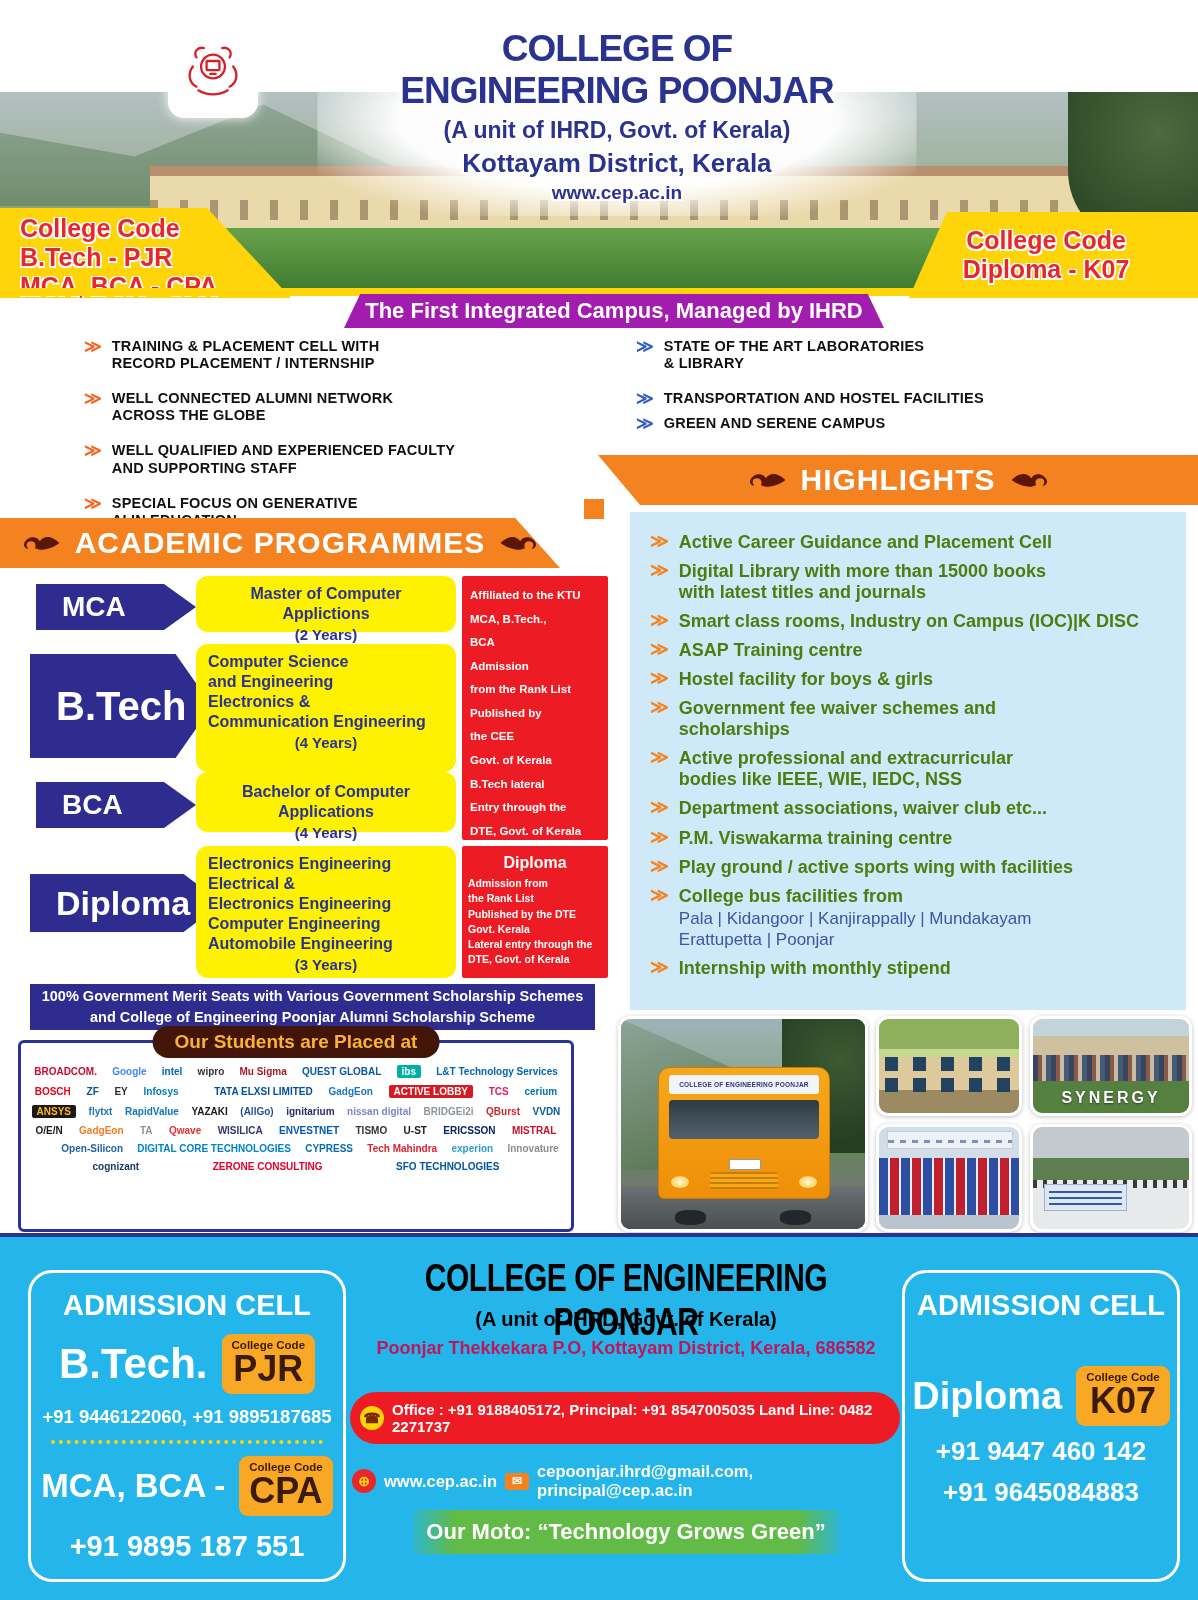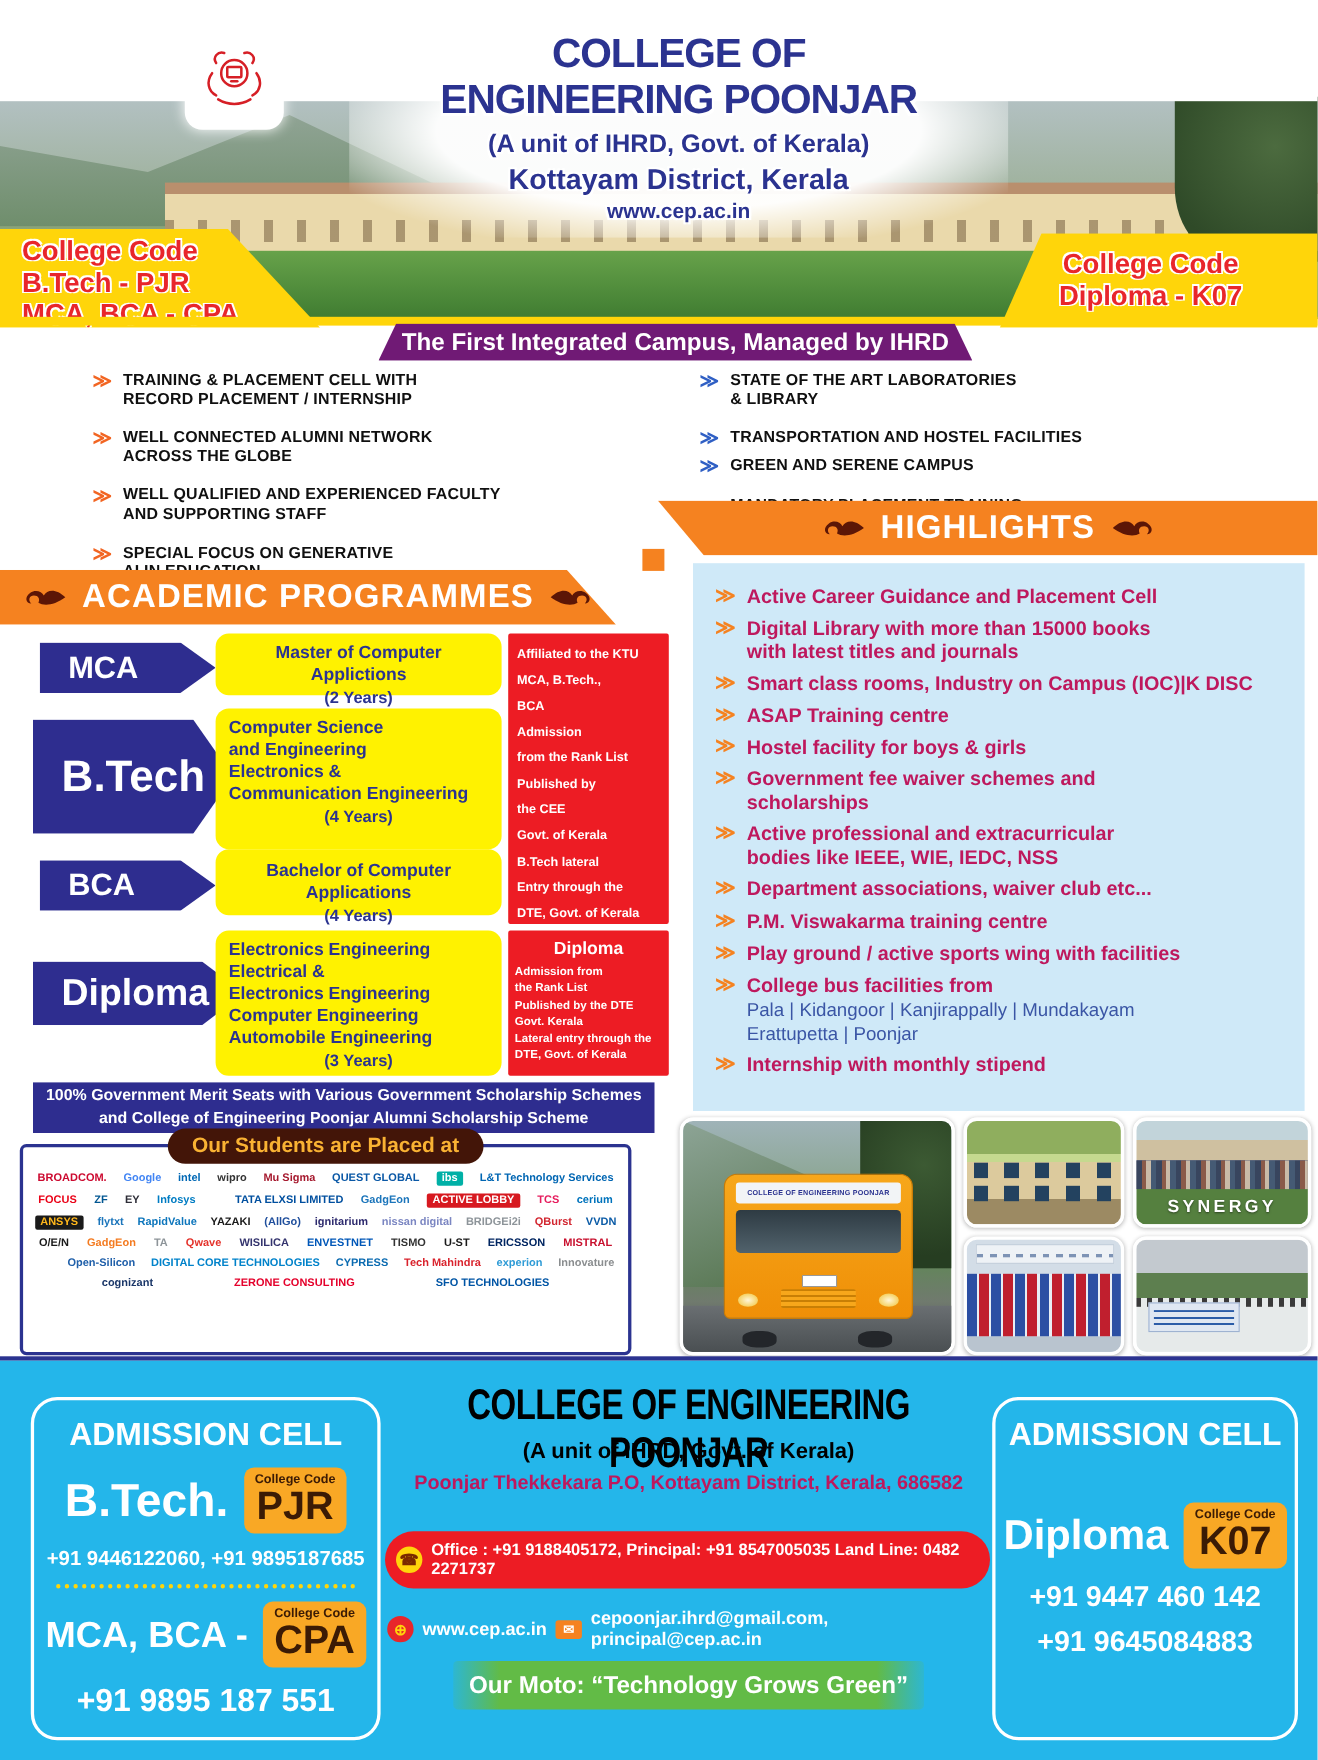--- a/index.html
+++ b/index.html
@@ -33,21 +33,21 @@
   .t-site{font-size:19px;font-weight:800;color:#2b3390;margin-top:3px;}
 
   
   .code-left{position:absolute;left:0;top:208px;width:300px;height:90px;background:#ffd50a;z-index:2;
              clip-path:polygon(0 0,69% 0,97% 100%,0 100%);padding:6px 0 0 20px;box-sizing:border-box;}
   .code-right{position:absolute;right:0;top:212px;width:292px;height:86px;background:#ffd50a;z-index:2;
               clip-path:polygon(14% 0,100% 0,100% 100%,1% 100%);padding:14px 12px 0 0;box-sizing:border-box;text-align:center;}
   .code-line{font-size:25px;line-height:1.16;font-weight:800;color:#e8262b;
              text-shadow:-1.5px -1.5px 0 #fff,1.5px -1.5px 0 #fff,-1.5px 1.5px 0 #fff,1.5px 1.5px 0 #fff;}
   .yellowstrip{position:absolute;left:0;top:288px;width:100%;height:8px;background:#ffd50a;z-index:2;}
-  .ribbon{position:absolute;left:344px;top:294px;width:540px;height:34px;background:#701a75;z-index:3;
+  .ribbon{position:absolute;left:344px;top:294px;width:540px;height:34px;background:#a21caf;z-index:3;
           clip-path:polygon(3% 0,97% 0,100% 100%,0 100%);color:#fff;font-size:22px;font-weight:800;
           display:flex;align-items:center;justify-content:center;}
 
   
   .feat-col{position:absolute;top:338px;}
   .feat-col.left{left:84px;width:530px;}
   .feat-col.right{left:636px;width:560px;}
   .feat-item{display:flex;gap:10px;margin-bottom:18px;}
   .feat-col.right .feat-item:nth-of-type(2){margin-bottom:6px;}
   .chev{font-size:17px;font-weight:800;color:#f26522;line-height:1.1;}
@@ -85,21 +85,21 @@
   .dip-text{white-space:pre-line;}
   #merit-bar{position:absolute;left:30px;top:984px;width:565px;height:46px;background:#2e2d8f;color:#fff;
              font-weight:800;font-size:14.5px;line-height:1.45;display:flex;align-items:center;justify-content:center;
              text-align:center;white-space:pre-line;}
 
   
   #hl-panel{position:absolute;left:630px;top:512px;width:556px;height:498px;background:#cfe9f8;
             padding:20px 12px 0 20px;box-sizing:border-box;}
   .hl-item{display:flex;gap:10px;margin-bottom:8px;}
   .hl-chev{font-size:18px;font-weight:800;color:#f58220;line-height:1.1;}
-  .hl-text{font-size:18px;font-weight:800;color:#be185d;line-height:1.17;white-space:pre-line;}
+  .hl-text{font-size:18px;font-weight:800;color:#4d7c0f;line-height:1.17;white-space:pre-line;}
   .hl-sub{font-size:17px;font-weight:400;color:#3a55a5;line-height:1.25;white-space:pre-line;margin-top:1px;}
   .hl-sub:empty{display:none;}
 
   
   #placed-box{position:absolute;left:18px;top:1040px;width:556px;height:192px;background:#fff;
               border:3px solid #2b3390;border-radius:6px;box-sizing:border-box;}
   #placed-pill{position:absolute;left:296px;top:1026px;transform:translateX(-50%);height:32px;background:#431508;
                border-radius:17px;color:#f9b233;font-weight:800;font-size:19px;display:flex;align-items:center;
                padding:0 22px;z-index:4;white-space:nowrap;}
   .logo-grid{display:flex;flex-wrap:wrap;justify-content:space-evenly;align-items:center;
@@ -463,21 +463,21 @@
     <div class="logo-grid">
 
     <span class="logo" style="color: rgb(204, 9, 47);">BROADCOM.</span>
         <span class="logo" style="color: rgb(66, 133, 244);">Google</span>
         <span class="logo" style="color: rgb(0, 104, 181);">intel</span>
         <span class="logo" style="color: rgb(51, 51, 51);">wipro</span>
         <span class="logo" style="color: rgb(166, 25, 46);">Mu Sigma</span>
         <span class="logo" style="color: rgb(10, 88, 166);">QUEST GLOBAL</span>
         <span class="logo boxed" style="color: rgb(255, 255, 255); background: rgb(0, 176, 166);">ibs</span>
         <span class="logo" style="color: rgb(0, 102, 179);">L&amp;T Technology Services</span>
-        <span class="logo" style="color: rgb(234, 0, 22);">FOCUS</span>
+        <span class="logo" style="color: rgb(234, 0, 22);">BOSCH</span>
         <span class="logo" style="color: rgb(0, 86, 145);">ZF</span>
         <span class="logo" style="color: rgb(46, 46, 56);">EY</span>
         <span class="logo" style="color: rgb(0, 124, 195);">Infosys</span>
         <span class="logo" style="color: rgb(0, 79, 159); margin-left: 20px;">TATA ELXSI LIMITED</span>
         <span class="logo" style="color: rgb(27, 117, 187);">GadgEon</span>
         <span class="logo boxed" style="color: rgb(255, 255, 255); background: rgb(215, 25, 32);">ACTIVE LOBBY</span>
         <span class="logo" style="color: rgb(230, 28, 93);">TCS</span>
         <span class="logo" style="color: rgb(0, 115, 188);">cerium</span>
         <span class="logo boxed" style="color: rgb(255, 183, 27); background: rgb(26, 26, 26);">ANSYS</span>
         <span class="logo" style="color: rgb(27, 117, 187);">flytxt</span>

